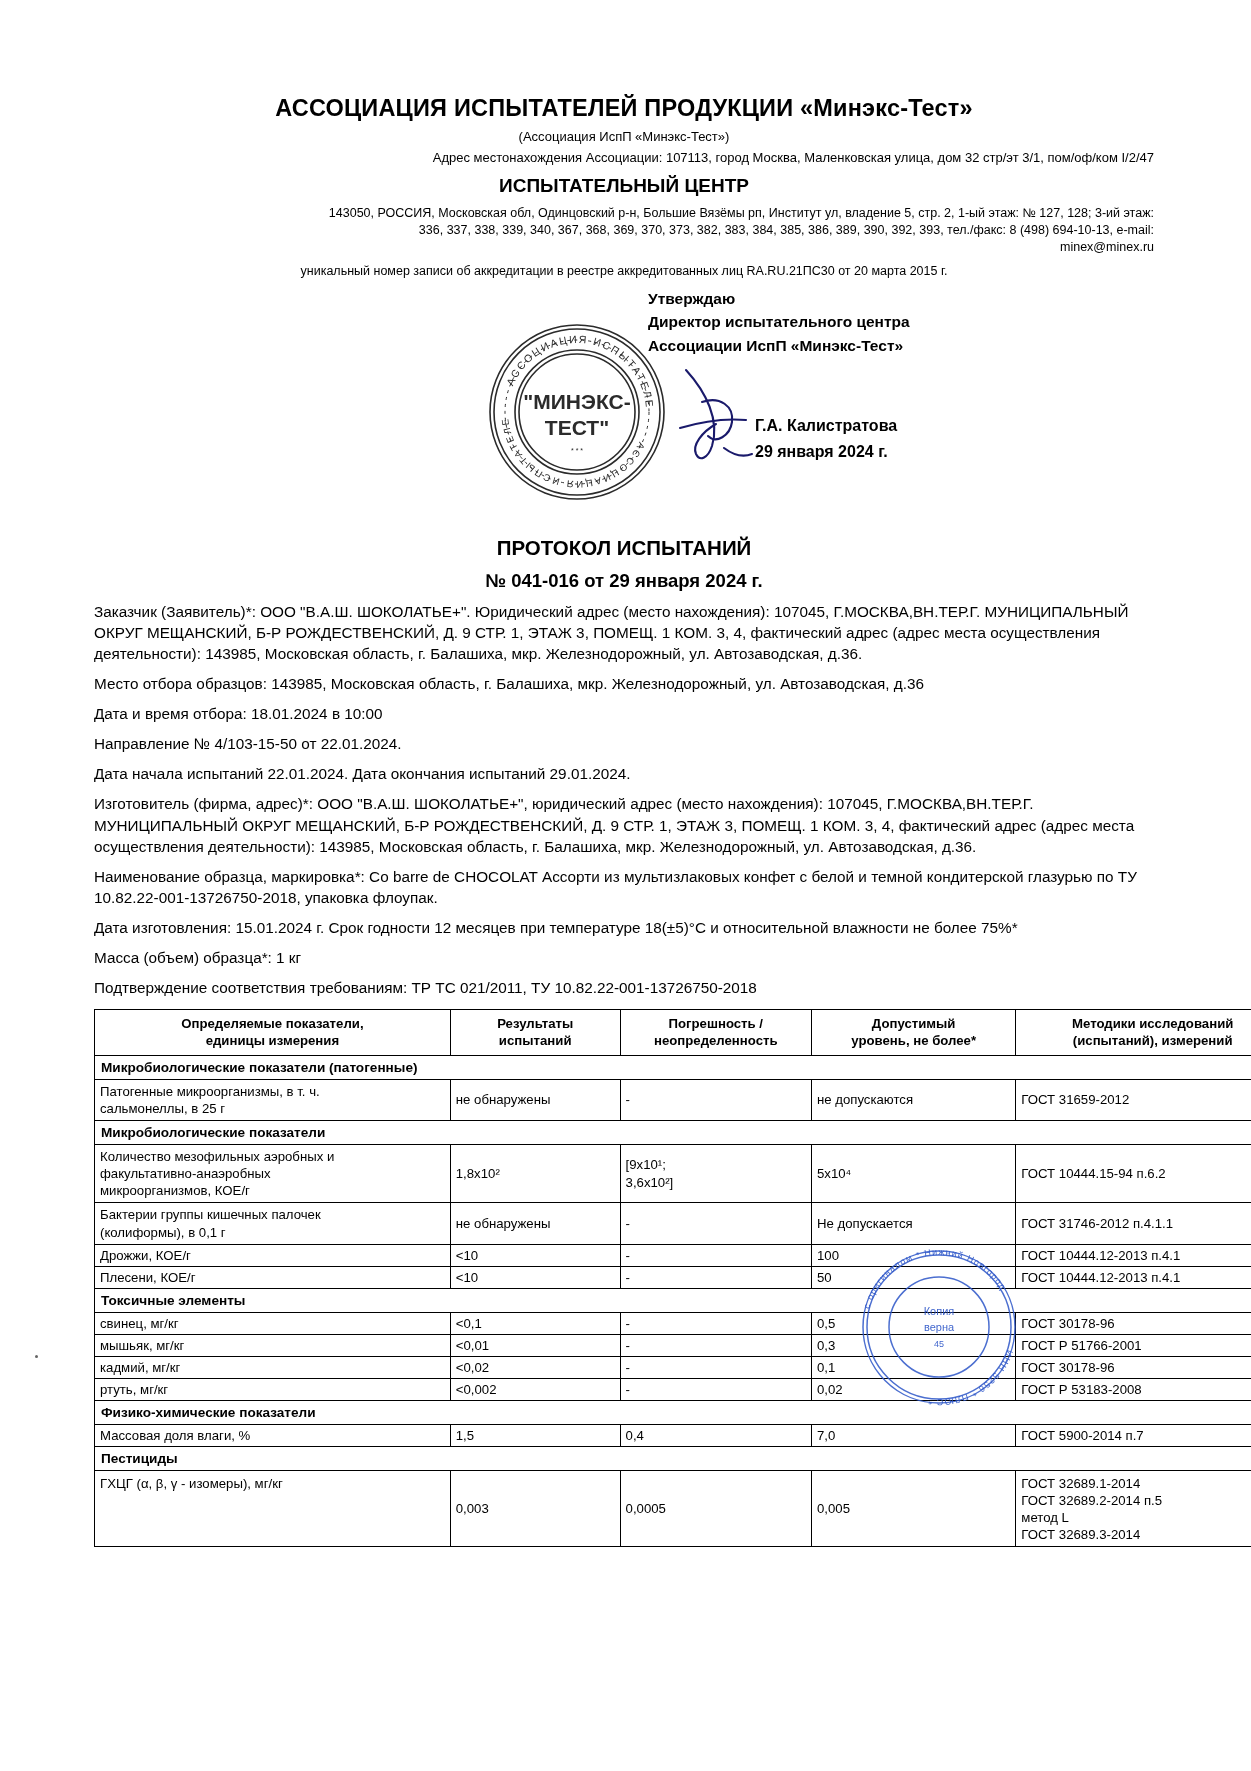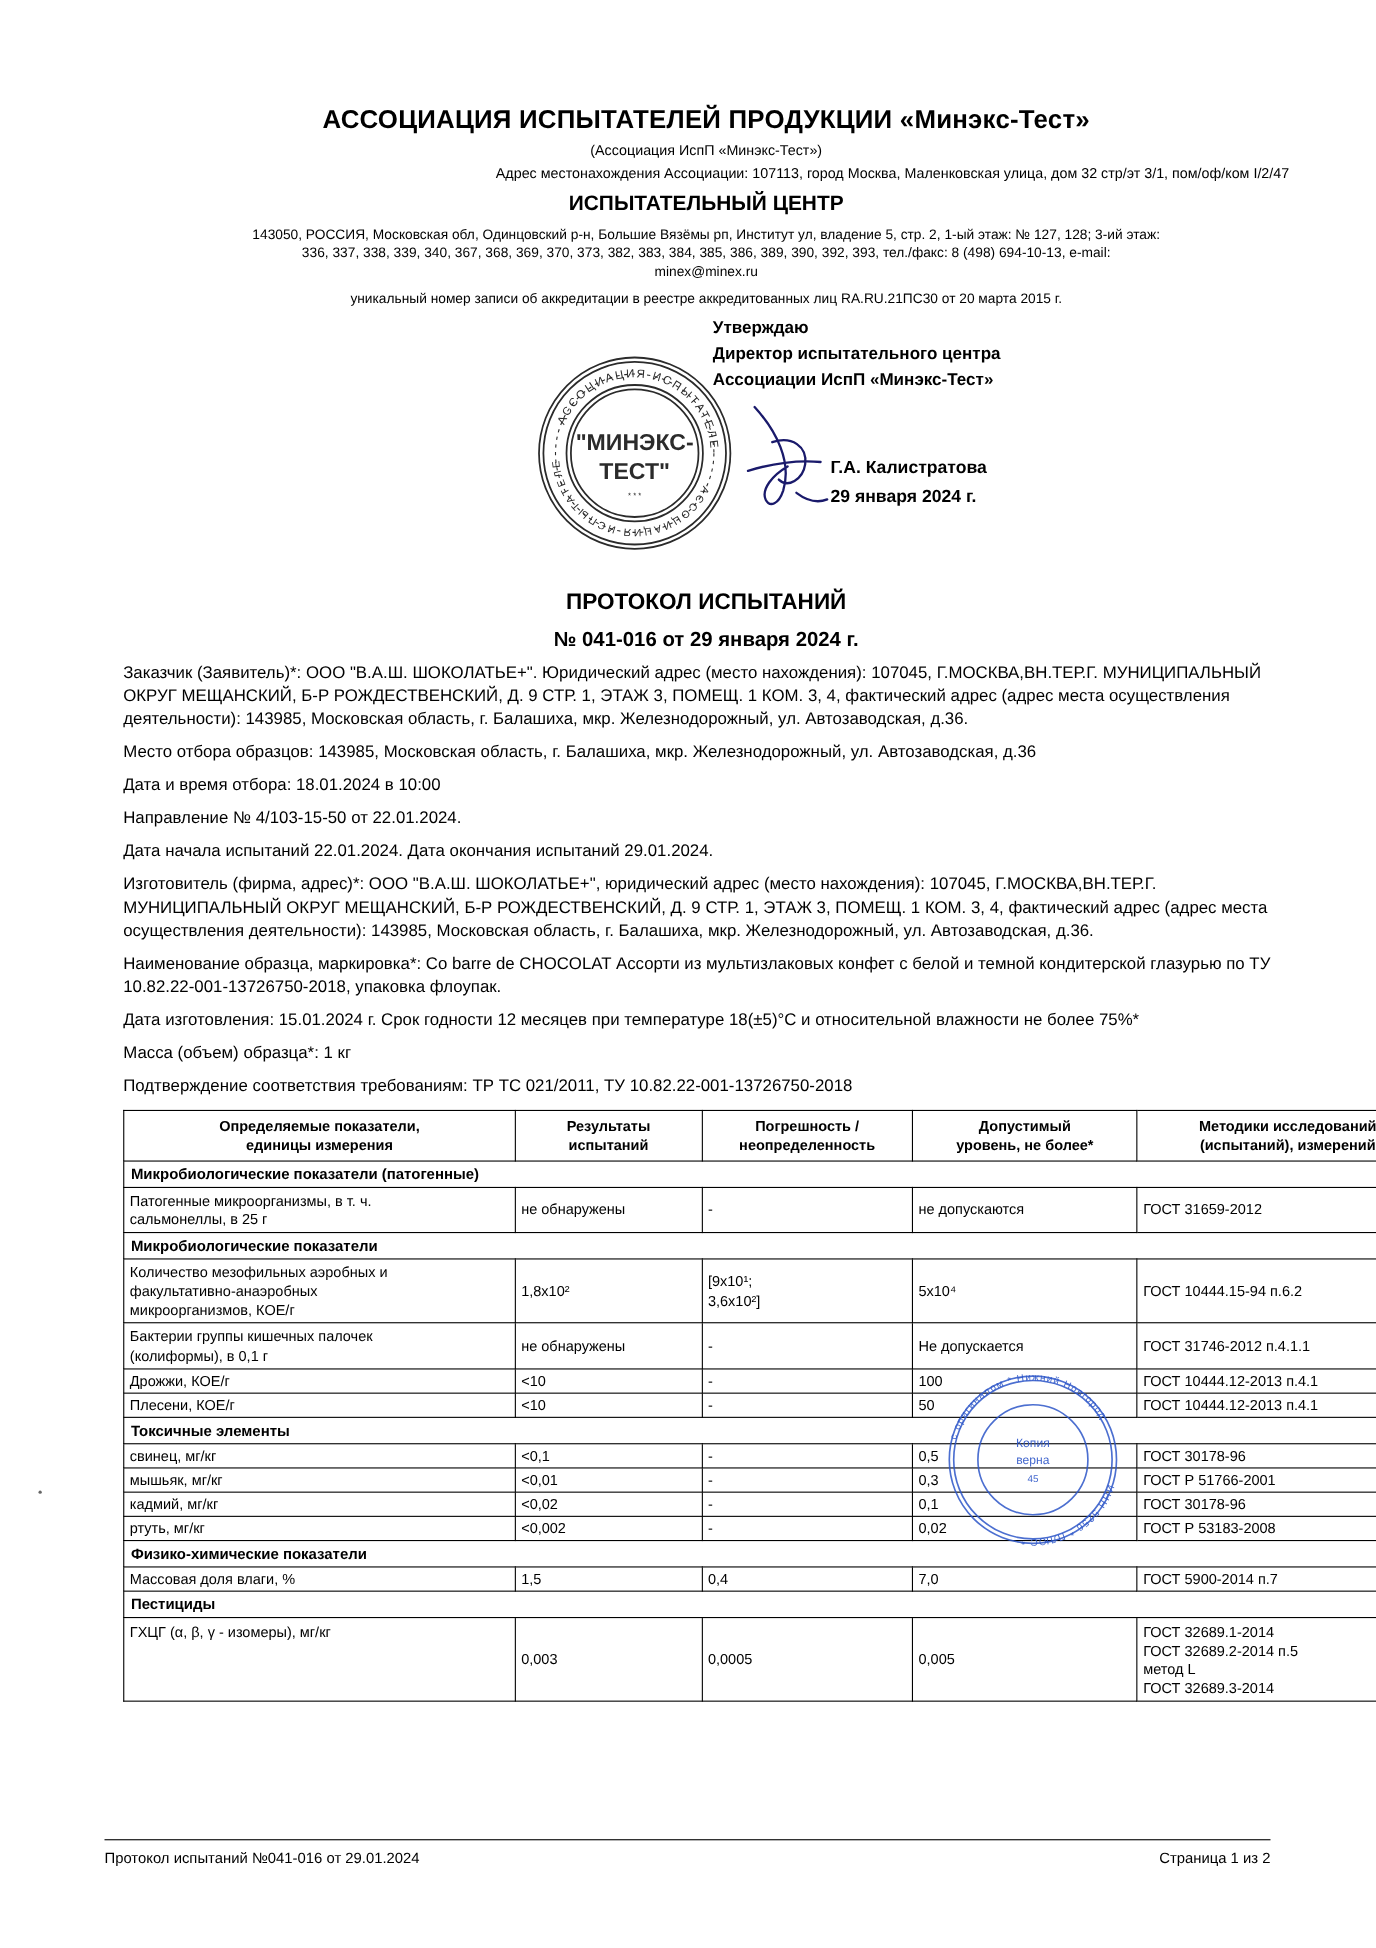--- a/index.html
+++ b/index.html
@@ -12,21 +12,21 @@
     overflow:hidden;
   }
   .page {
     position:absolute;
     left:0; top:0;
     width:1251px; height:1771px;
     box-sizing:border-box;
   }
   .content {
     position:absolute;
-    left:112px; top:95px;
+    left:94px; top:95px;
     width:1060px;
   }
 
   
   .org-title {
     text-align:center;
     font-size:23.5px;
     font-weight:bold;
     letter-spacing:0.2px;
   }
@@ -40,21 +40,21 @@
     font-size:13px;
     margin-top:6px;
   }
   .center-title {
     text-align:center;
     font-size:19px;
     font-weight:bold;
     margin-top:10px;
   }
   .center-addr {
-    text-align:center;
+    text-align:right;
     font-size:12.5px;
     margin-top:8px;
     line-height:1.35;
   }
   .accred {
     text-align:center;
     font-size:12.5px;
     margin-top:8px;
   }
 
@@ -425,20 +425,14 @@
         <textPath href="#bBot" startOffset="10%">ИНН 5256 * ПЛЮС *</textPath>
       </text>
       <g fill="#2d56c8" opacity="0.9" font-family="'Liberation Sans', sans-serif" font-size="11">
         <text x="94" y="80" text-anchor="middle">Копия</text>
         <text x="94" y="96" text-anchor="middle">верна</text>
         <text x="94" y="112" text-anchor="middle" font-size="9">45</text>
       </g>
     </svg>
   </div>
 
-  <div class="footer">
-    <div class="row">
-      <div>Протокол испытаний №041-016 от 29.01.2024</div>
-      <div>Страница 1 из 2</div>
-    </div>
-  </div>
 
 </div>
 
 </body></html>

